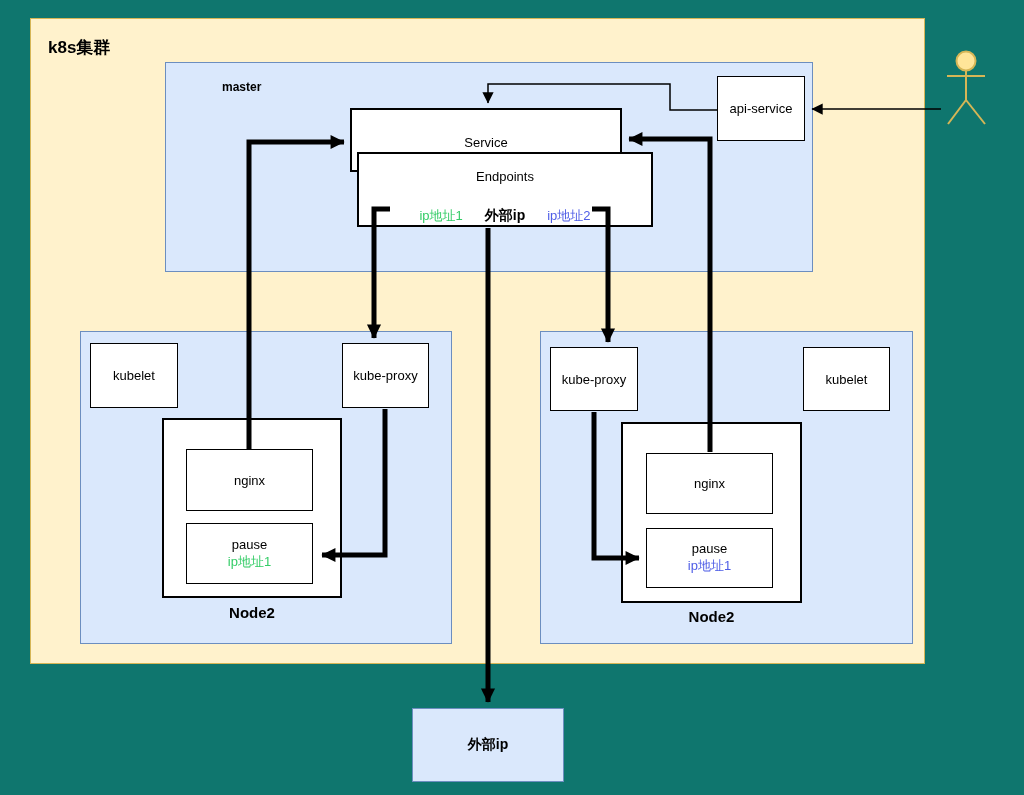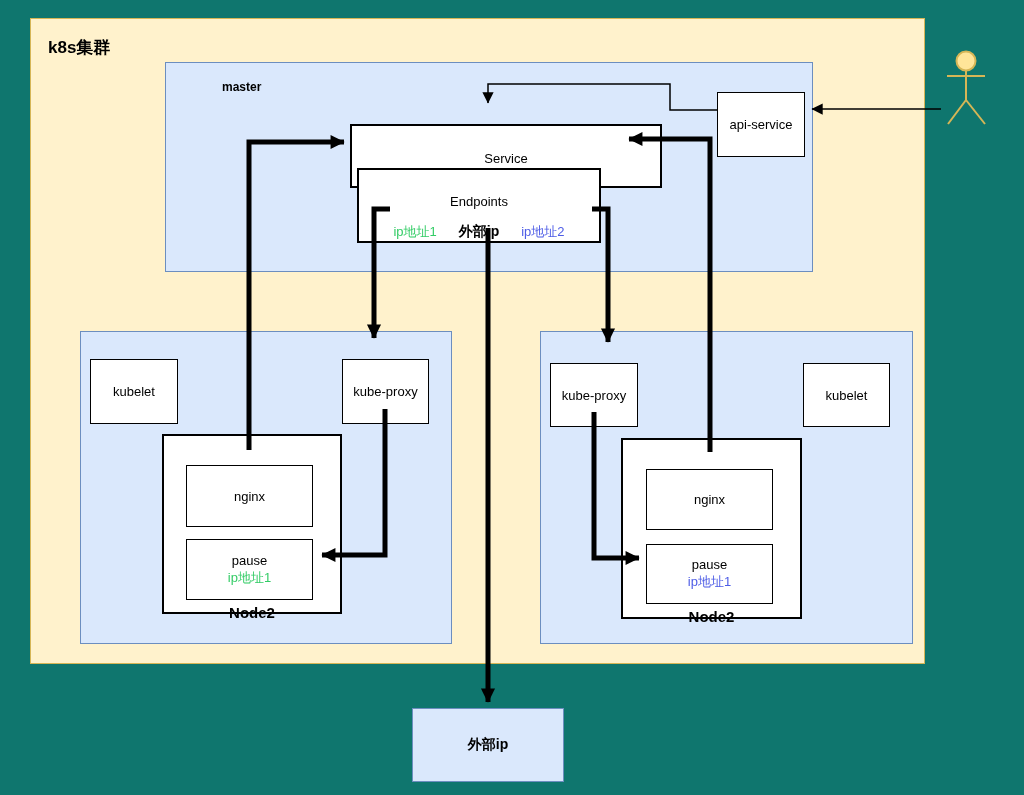--- a/index.html
+++ b/index.html
@@ -17,27 +17,27 @@
   .abs{position:absolute;}
   .cluster{left:30px;top:18px;width:895px;height:646px;
     background:var(--cluster-fill);border:1px solid var(--cluster-border);}
   .cluster-label{left:48px;top:36px;font-size:17px;font-weight:bold;}
 
   .master{left:165px;top:62px;width:648px;height:210px;
     background:var(--blue-fill);border:1px solid var(--blue-border);}
   .master-label{left:222px;top:80px;font-size:12px;font-weight:bold;}
 
   .whitebox{background:#fff;border:2px solid #000;display:flex;
-    align-items:center;justify-content:center;text-align:center;font-size:13px;margin-top:16px;}
+    align-items:center;justify-content:center;text-align:center;font-size:13px;}
   .thinbox{border-width:1.5px;}
 
-  .service{left:350px;top:108px;width:312px;height:64px;
+  .service{left:350px;top:108px;width:272px;height:64px;
     align-items:flex-start;padding-top:25px;}
-  .endpoints{left:357px;top:152px;width:244px;height:75px;
-    flex-direction:column;justify-content:flex-end;padding-top:15px;}
+  .endpoints{left:357px;top:152px;width:296px;height:75px;
+    flex-direction:column;justify-content:space-between;padding-top:15px;}
   .ip-row{display:flex;gap:22px;align-items:baseline;margin-top:14px;font-size:13px;}
   .ip-green{color:var(--green-text);}
   .ip-blue{color:var(--blue-text);}
   .ip-external{font-weight:bold;font-size:14px;color:#000;}
 
   .api-service{left:717px;top:76px;width:88px;height:65px;font-size:13px;}
 
   .node{background:var(--blue-fill);border:1px solid var(--blue-border);}
   .node-left{left:80px;top:331px;width:372px;height:313px;}
   .node-right{left:540px;top:331px;width:373px;height:313px;}

